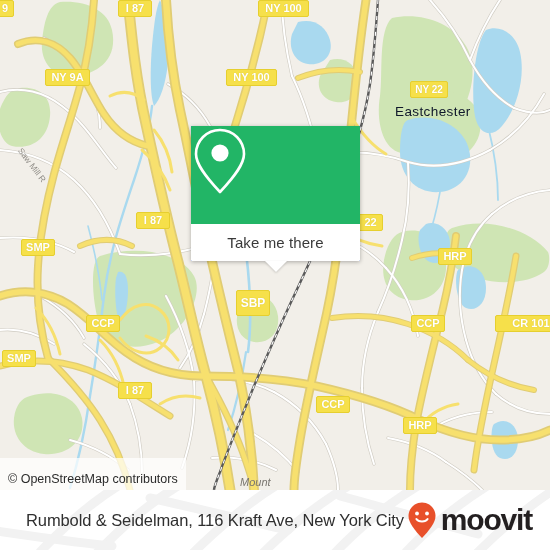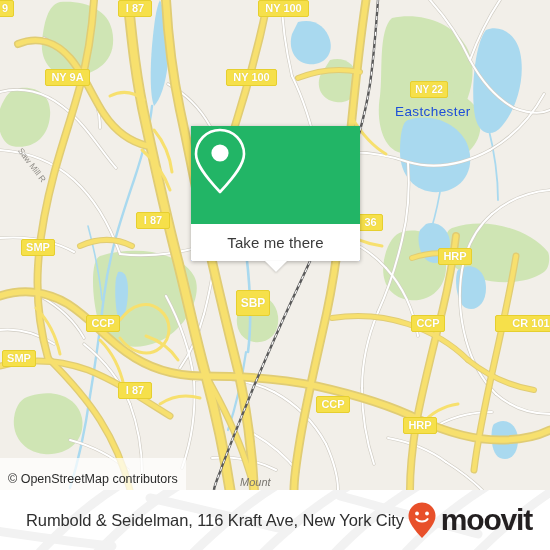--- a/index.html
+++ b/index.html
@@ -15,21 +15,21 @@
   #map svg{position:absolute;left:0;top:0;}
 
   
   .place-label{
     position:absolute;
     font-family:"Liberation Sans", sans-serif;
     color:#6b6b66;
     white-space:nowrap;
     pointer-events:none;
   }
-  .place-eastchester{font-size:13.5px;letter-spacing:.4px;color:#1d4ed8;}
+  .place-eastchester{font-size:13.5px;letter-spacing:.4px;color:#0f172a;}
   .place-mount{font-size:11px;color:#7a766f;font-style:italic;}
   .river-label{
     position:absolute;font-size:8.5px;color:#8d8a84;white-space:nowrap;
     transform-origin:0 0;
   }
 
   
   .shield{
     position:absolute;
     background:#f6e04a;
@@ -369,21 +369,21 @@
     <div class="shield" style="left:45px;top:69px;width:45px;height:17px;font-size:11px;">
         <span>NY 9A</span>
       </div>
     <div class="shield" style="left:226px;top:69px;width:51px;height:17px;font-size:11px;">
         <span>NY 100</span>
       </div>
     <div class="shield" style="left:136px;top:212px;width:34px;height:17px;font-size:11px;">
         <span>I 87</span>
       </div>
     <div class="shield" style="left:358px;top:214px;width:25px;height:17px;font-size:11px;">
-        <span>36</span>
+        <span>22</span>
       </div>
     <div class="shield" style="left:21px;top:239px;width:34px;height:17px;font-size:11px;">
         <span>SMP</span>
       </div>
     <div class="shield" style="left:438px;top:248px;width:34px;height:17px;font-size:11px;">
         <span>HRP</span>
       </div>
     <div class="shield" style="left:236px;top:290px;width:34px;height:26px;font-size:12px;">
         <span>SBP</span>
       </div>

